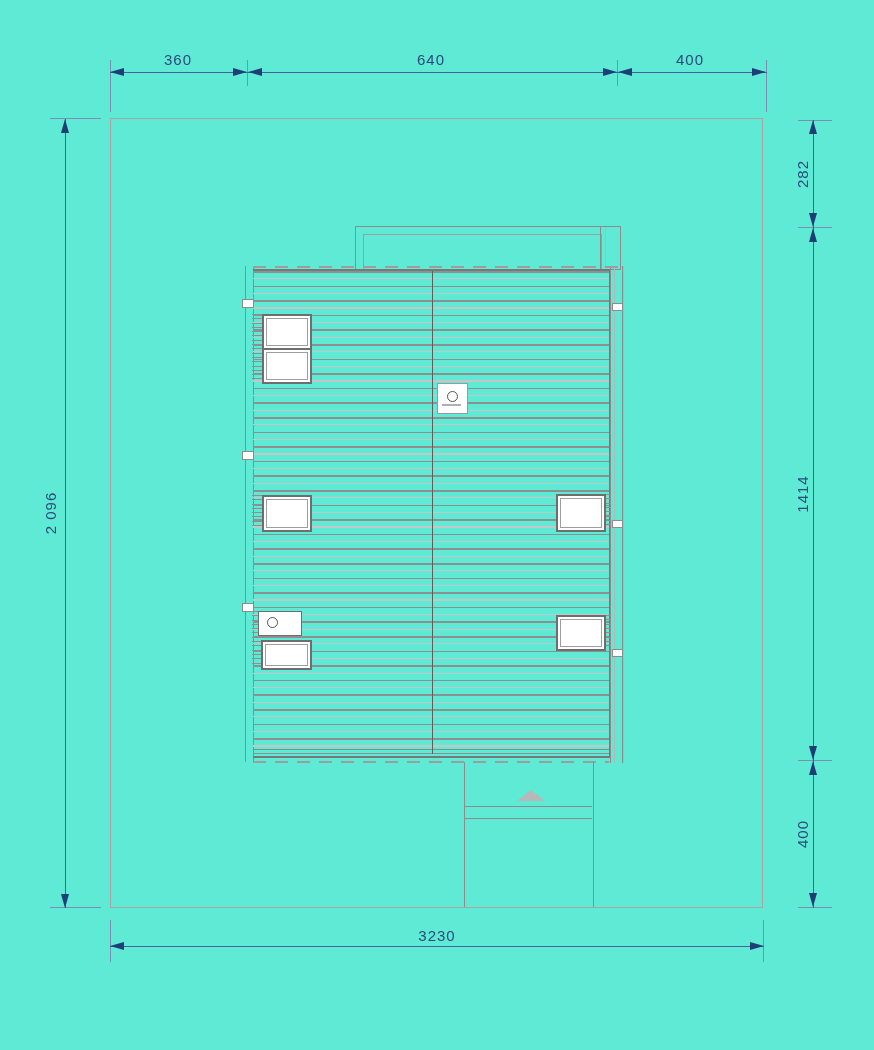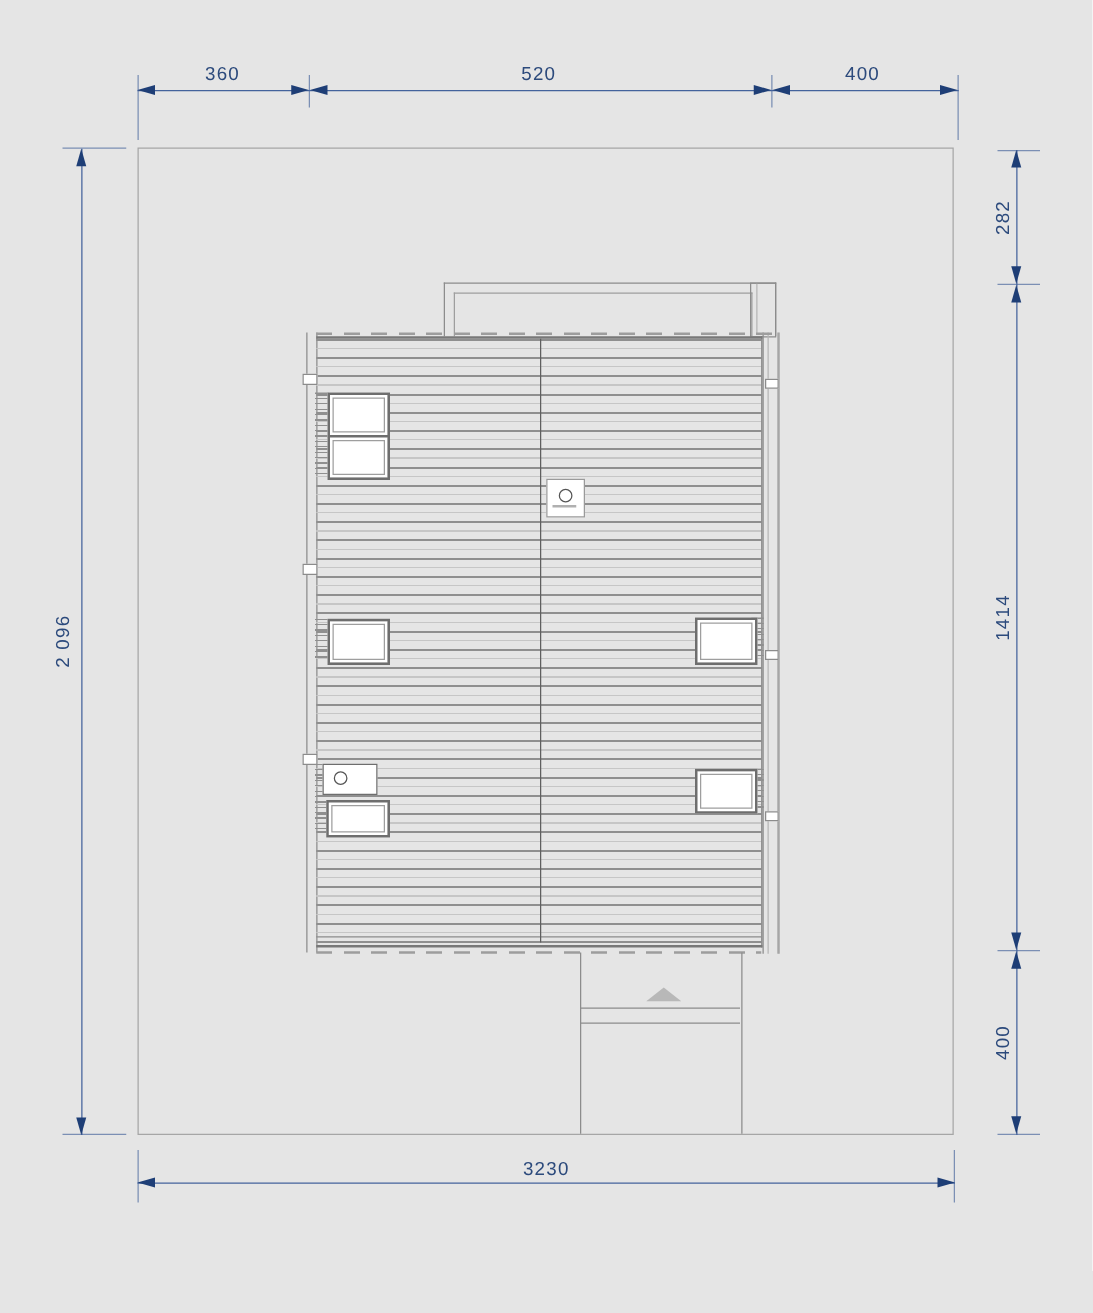--- a/index.html
+++ b/index.html
@@ -1,16 +1,16 @@
 <!DOCTYPE html>
 <html><head>
 <meta charset="utf-8">
 <style>
   html,body{margin:0;padding:0;background:#ffffff;}
-  #canvas{position:relative;width:874px;height:1050px;background:#e5e5e5;overflow:hidden;
+  #canvas{position:relative;width:874px;height:1050px;background:#5eead4;overflow:hidden;
           font-family:"Liberation Sans", sans-serif;}
   .abs{position:absolute;}
   
   .dimline{background:#44639c;}
   .extline{background:#7b8fb4;}
   .dimtext{color:#2c4a7c;font-size:15px;letter-spacing:1px;white-space:nowrap;
            text-align:center;line-height:16px;}
   .vtext{transform:rotate(-90deg);transform-origin:center center;}
   .arr{width:0;height:0;border-style:solid;}
   .arr-left {border-width:4px 14px 4px 0;border-color:transparent #1e3e76 transparent transparent;}
@@ -104,21 +104,21 @@
   <div class="abs extline" style="left:617px;top:60px;width:1px;height:26px;"></div>
   <div class="abs extline" style="left:766px;top:60px;width:1px;height:52px;"></div>
   <div class="abs dimline" style="left:110px;top:72px;width:657px;height:1px;"></div>
   <div class="abs arr arr-left" style="left:110px;top:68px;"></div>
   <div class="abs arr arr-right" style="left:233px;top:68px;"></div>
   <div class="abs arr arr-left" style="left:248px;top:68px;"></div>
   <div class="abs arr arr-right" style="left:603px;top:68px;"></div>
   <div class="abs arr arr-left" style="left:618px;top:68px;"></div>
   <div class="abs arr arr-right" style="left:752px;top:68px;"></div>
   <div class="abs dimtext" style="left:148px;top:52px;width:60px;">360</div>
-  <div class="abs dimtext" style="left:401px;top:52px;width:60px;">520</div>
+  <div class="abs dimtext" style="left:401px;top:52px;width:60px;">640</div>
   <div class="abs dimtext" style="left:660px;top:52px;width:60px;">400</div>
 
   <div class="abs extline" style="left:50px;top:118px;width:51px;height:1px;"></div>
   <div class="abs extline" style="left:50px;top:907px;width:51px;height:1px;"></div>
   <div class="abs dimline" style="left:65px;top:119px;width:1px;height:789px;"></div>
   <div class="abs arr arr-up" style="left:61px;top:119px;"></div>
   <div class="abs arr arr-down" style="left:61px;top:894px;"></div>
   <div class="abs dimtext vtext" style="left:16px;top:505px;width:70px;">2 096</div>
 
   <div class="abs extline" style="left:798px;top:120px;width:34px;height:1px;"></div>

